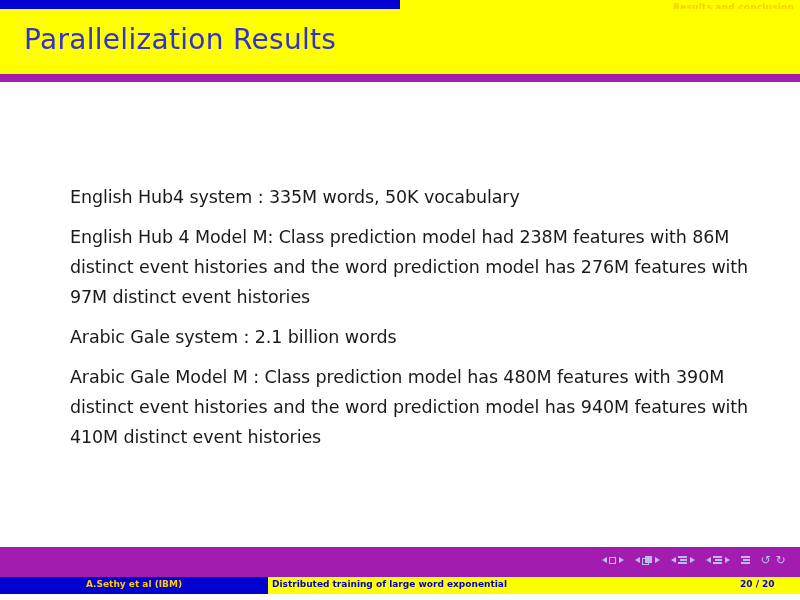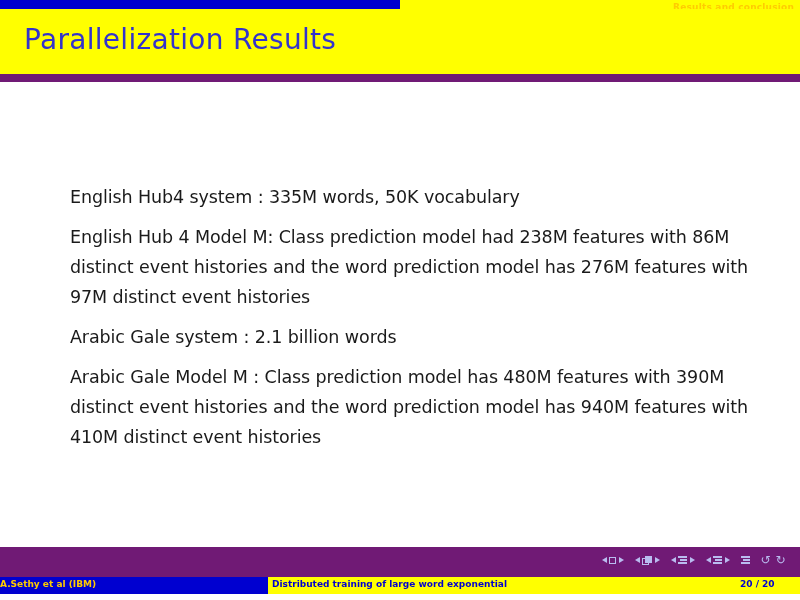--- a/index.html
+++ b/index.html
@@ -10,21 +10,21 @@
     width: 800px;
     height: 600px;
     background: #ffffff;
     font-family: "DejaVu Sans", sans-serif;
     overflow: hidden;
   }
   .slide {
     position: relative;
     width: 800px;
     height: 600px;
-    background: #701a75;
+    background: #a21caf;
   }
 
   
   .navbar {
     position: absolute;
     left: 0;
     top: 0;
     width: 800px;
     height: 17px;
     background: #ffff00;
@@ -176,21 +176,21 @@
     top: 0;
     width: 268px;
     height: 17px;
     background: #0000d0;
   }
   .footer-author {
     position: absolute;
     left: 0;
     top: 2px;
     width: 268px;
-    text-align: left;
+    text-align: center;
     color: #ffcc00;
     font-size: 9px;
     font-weight: bold;
     white-space: nowrap;
     font-family: "DejaVu Sans", sans-serif;
   }
   .footer-title {
     position: absolute;
     left: 272px;
     top: 2px;

